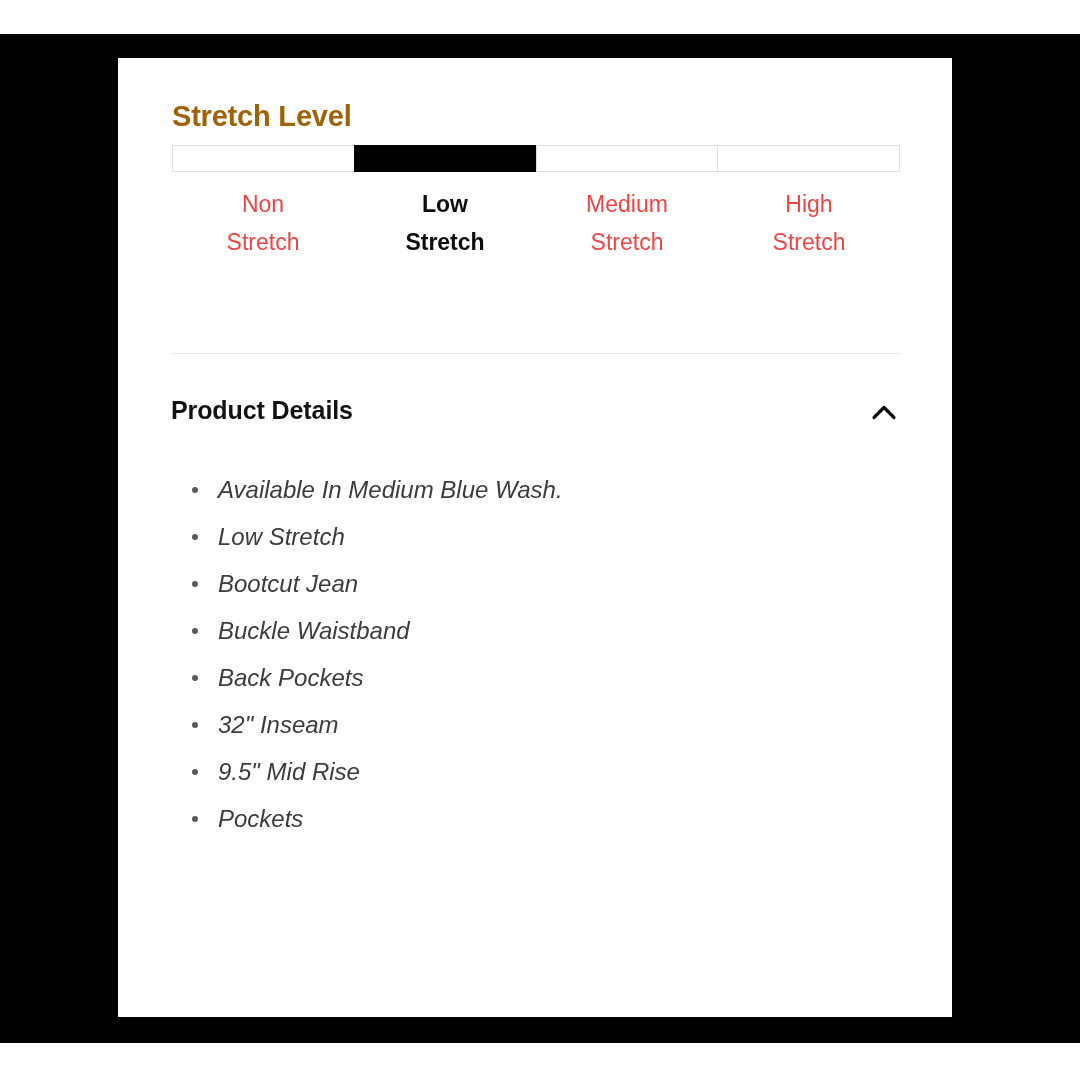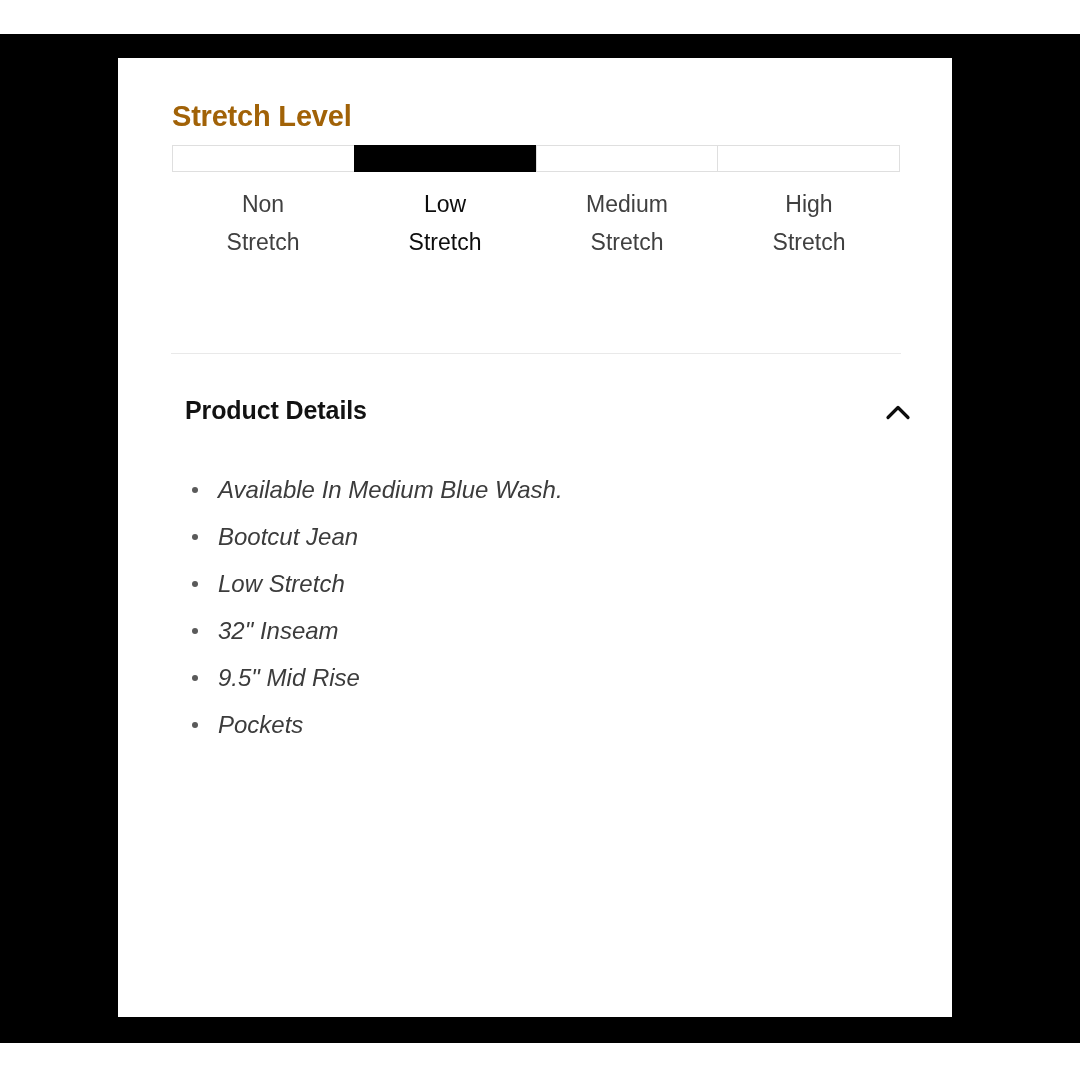--- a/index.html
+++ b/index.html
@@ -80,42 +80,42 @@
     left: 54px;
     top: 127px;
     width: 728px;
     display: flex;
   }
   .slabel {
     flex: 1 1 0;
     text-align: center;
     font-size: 23px;
     line-height: 38px;
-    color: #404040;
+    color: #ef4444;
   }
   .slabel .l2 { display: block; }
   .slabel.active {
     color: #0d0d0d;
-    font-weight: normal;
+    font-weight: bold;
   }
 
   
   #divider {
     position: absolute;
     left: 53px;
     top: 295px;
     width: 730px;
     height: 1px;
     background: #e9e9e9;
   }
 
   
   #details-header {
     position: absolute;
-    left: 67px;
+    left: 53px;
     top: 330px;
     width: 730px;
     height: 56px;
     cursor: pointer;
   }
   #details-title {
     position: absolute;
     left: 0;
     top: 8px;
     font-size: 25px;
@@ -212,22 +212,24 @@
       <div id="details-title">Product Details</div>
       <div id="chevron">
         <svg width="34" height="34" viewBox="0 0 34 34" fill="none" aria-hidden="true">
           <path d="M7 21.5 L17 11.5 L27 21.5" stroke="#0d0d0d" stroke-width="3.2" stroke-linecap="round" stroke-linejoin="round" fill="none"></path>
         </svg>
       </div>
     </div>
 
     <ul id="details-list">
       <li>Available In Medium Blue Wash.</li>
+      <li>Low Stretch</li>
       <li>Bootcut Jean</li>
-      <li>Low Stretch</li>
+      <li>Buckle Waistband</li>
+      <li>Back Pockets</li>
       <li>32" Inseam</li>
       <li>9.5" Mid Rise</li>
       <li>Pockets</li>
     </ul>
 
   </div>
 
   <div id="scrollbar-track">
     
   </div>

